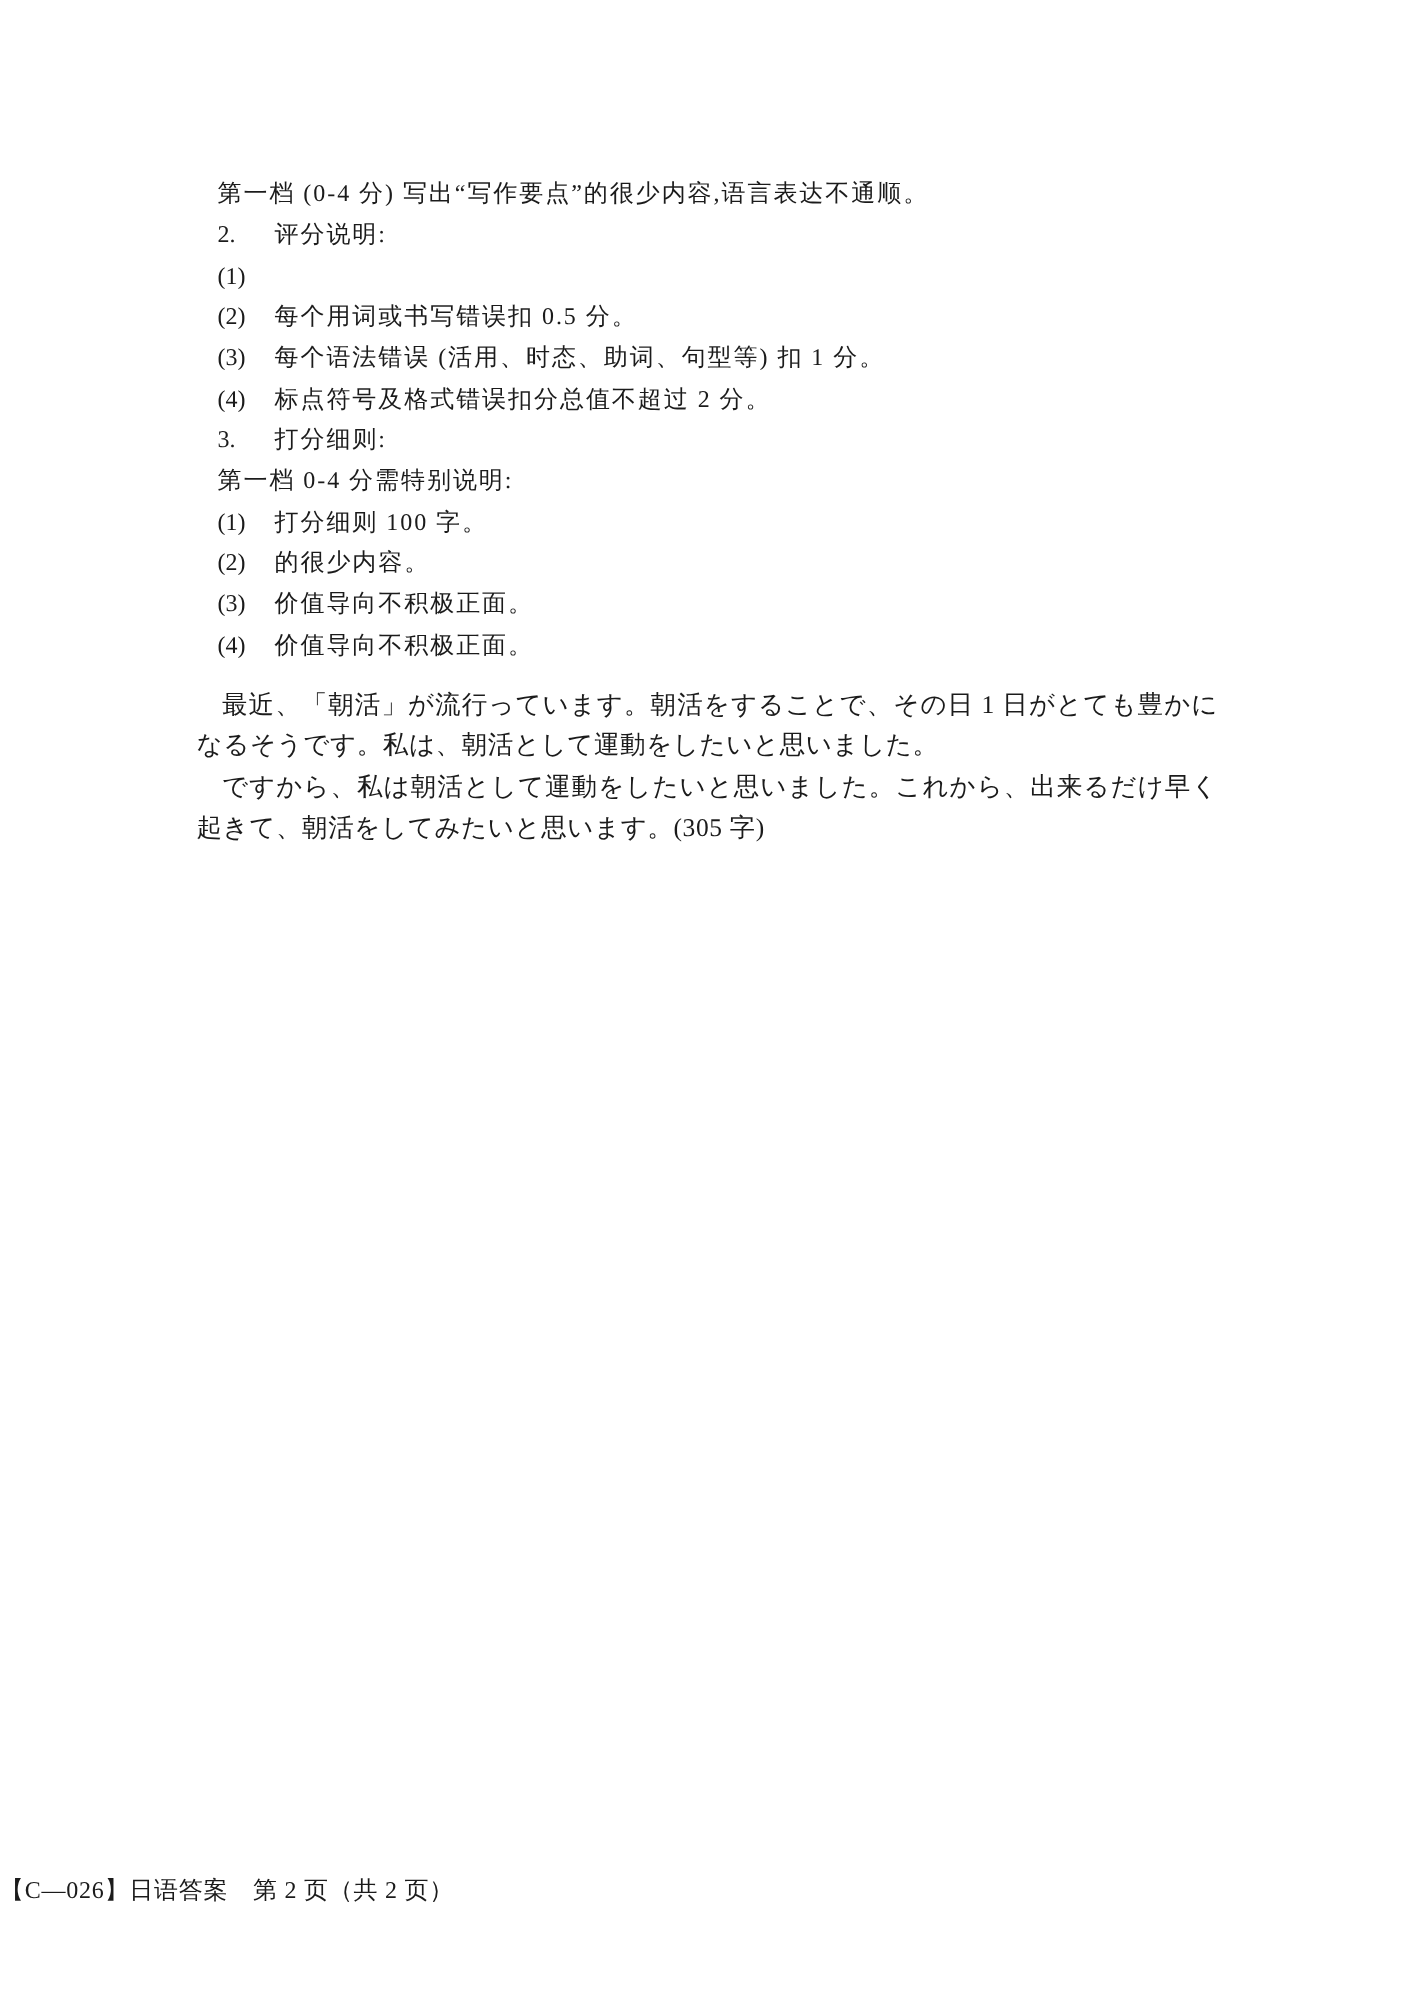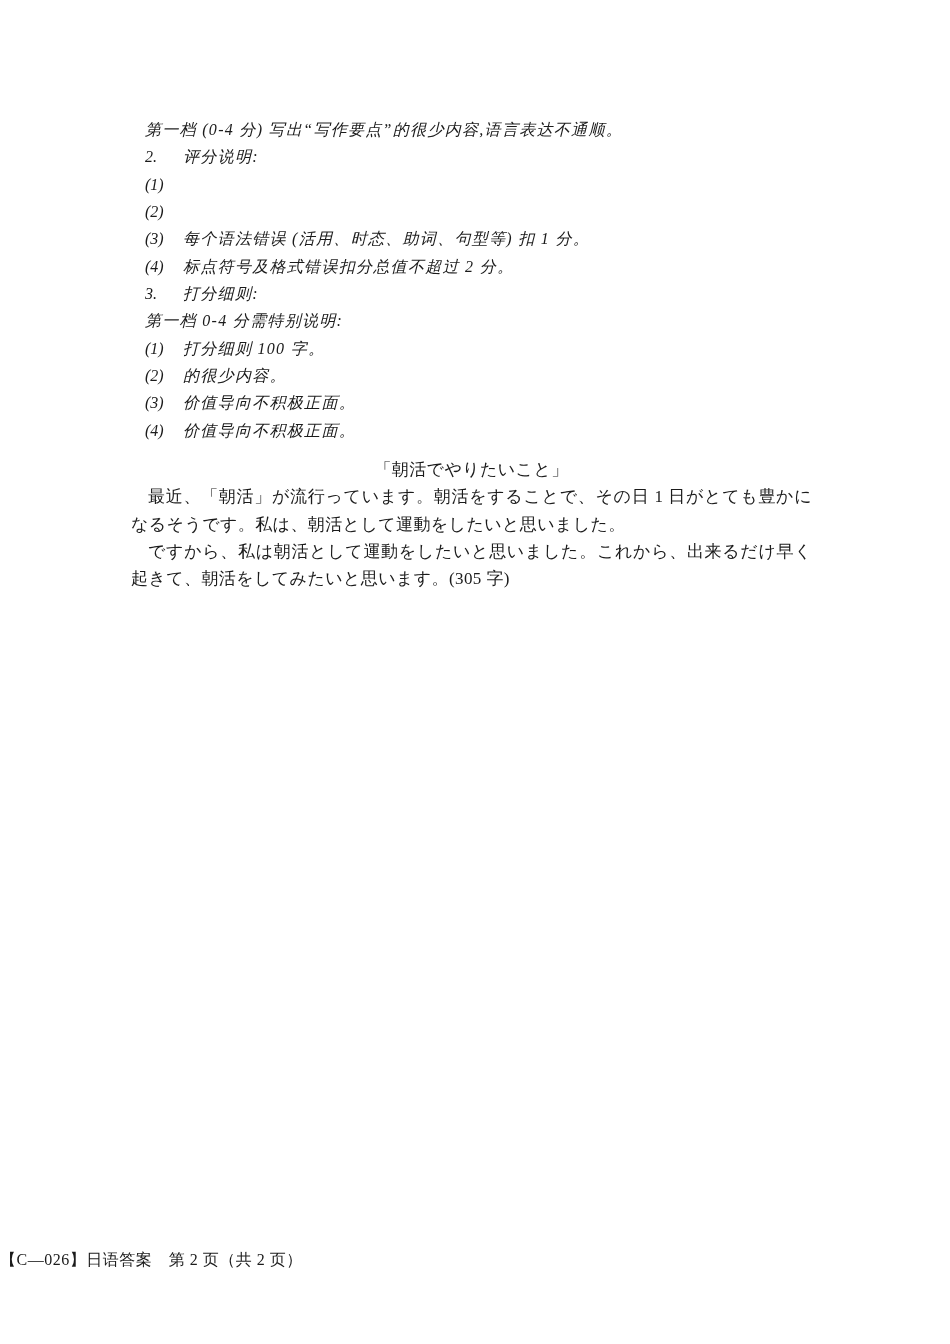--- a/index.html
+++ b/index.html
@@ -22,21 +22,20 @@
     left: 145px;
     top: 116px;
     width: 700px;
     font-size: 16px;
     line-height: 27.35px;
     letter-spacing: 1.3px;
   }
   .g-row {
     display: flex;
     align-items: center;
-    font-style: italic;
   }
   .g-label {
     width: 38px;
     flex: 0 0 38px;
     letter-spacing: 0;
   }
   .g-label:empty {
     display: none;
   }
   .g-text {
@@ -85,20 +84,21 @@
     </div>
     <div class="g-row">
       <span class="g-label">2.</span>
       <span class="g-text">评分说明:</span>
     </div>
     <div class="g-row">
       <span class="g-label">(1)</span>
     </div>
     <div class="g-row">
       <span class="g-label">(2)</span>
+      <span class="g-text">每个用词或书写错误扣 0.5 分。</span>
     </div>
     <div class="g-row">
       <span class="g-label">(3)</span>
       <span class="g-text">每个语法错误 (活用、时态、助词、句型等) 扣 1 分。</span>
     </div>
     <div class="g-row">
       <span class="g-label">(4)</span>
       <span class="g-text">标点符号及格式错误扣分总值不超过 2 分。</span>
     </div>
     <div class="g-row">
@@ -121,21 +121,20 @@
       <span class="g-label">(3)</span>
       <span class="g-text">价值导向不积极正面。</span>
     </div>
     <div class="g-row">
       <span class="g-label">(4)</span>
       <span class="g-text">价值导向不积极正面。</span>
     </div>
   </section>
 
   <section class="essay">
-    <h2 class="essay-title">「朝活でやりたいこと」</h2>
     <p>最近、「朝活」が流行っています。朝活をすることで、その日 1 日がとても豊かになるそうです。私は、朝活として運動をしたいと思いました。</p>
     <p>ですから、私は朝活として運動をしたいと思いました。これから、出来るだけ早く起きて、朝活をしてみたいと思います。(305 字)</p>
   </section>
 
   <footer class="footer">
     <span>【C—026】日语答案　第 2 页（共 2 页）</span>
   </footer>
 
 </div>
 

